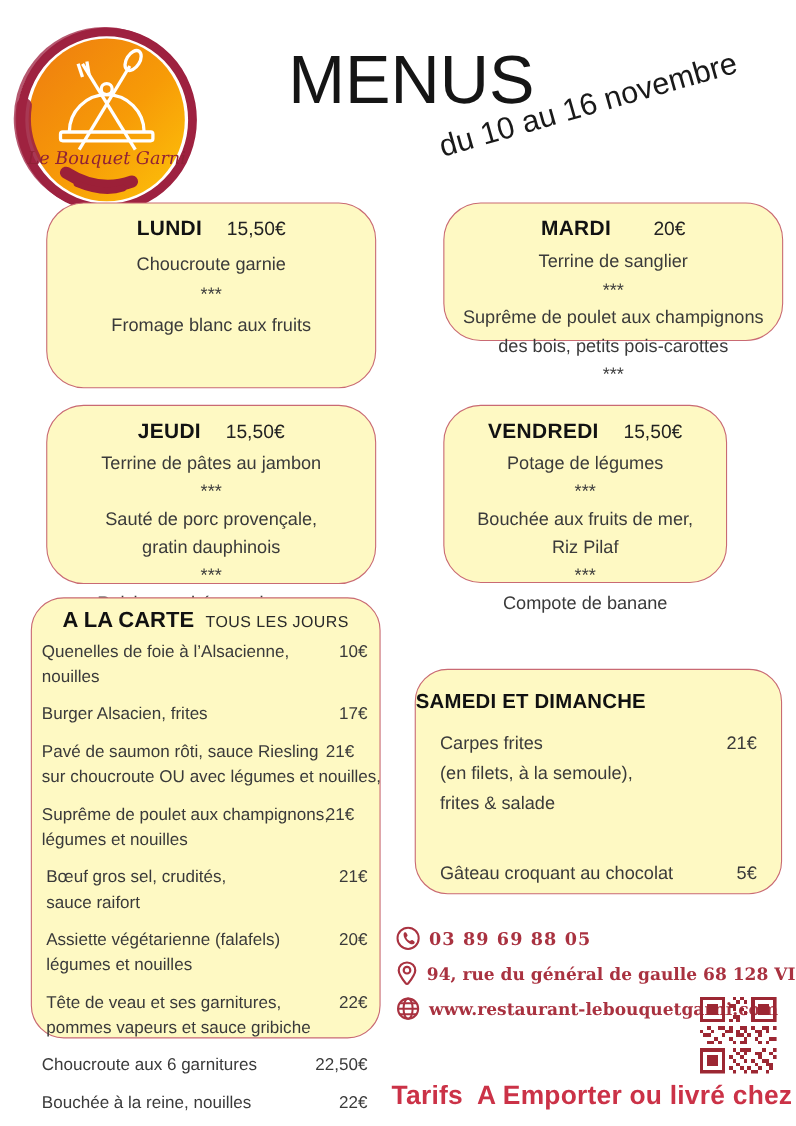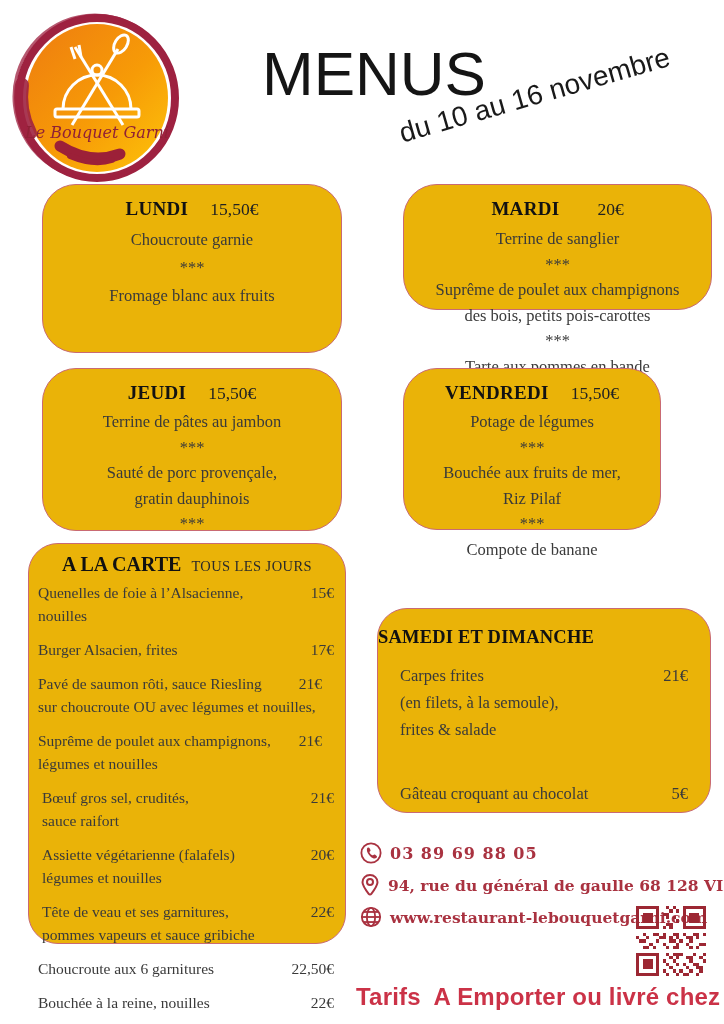--- a/index.html
+++ b/index.html
@@ -1,25 +1,25 @@
 <!DOCTYPE html>
 <html><head>
 <meta charset="utf-8">
 <style>
   * { margin:0; padding:0; box-sizing:border-box; }
   body { background:#ffffff; font-family:"Liberation Sans", sans-serif; }
   .page { position:relative; width:724px; height:1024px; background:#ffffff; overflow:hidden; }
 
   
-  .logo { position:absolute; left:8px; top:13px; width:178px; height:170px; }
+  .logo { position:absolute; left:8px; top:24px; width:178px; height:170px; }
   .title { position:absolute; left:262px; top:38px; font-size:62px; font-weight:400; letter-spacing:0px; color:#151515; }
   .date-range { position:absolute; left:400px; top:118px; width:330px; font-size:28px; color:#191919; transform:rotate(-16deg); transform-origin:left center; white-space:pre; }
 
   
-  .rbox { position:absolute; background:#eab308; border:1.6px solid #c96a73; border-radius:34px;font-family:Liberation Serif, serif; }
+  .rbox { position:absolute; background:#fef9c3; border:1.6px solid #c96a73; border-radius:34px; }
   .b-lundi    { left:42px;  top:184px; width:300px; height:169px; }
   .b-mardi    { left:403px; top:184px; width:309px; height:126px; }
   .b-jeudi    { left:42px;  top:368px; width:300px; height:163px; }
   .b-vendredi { left:403px; top:368px; width:258px; height:162px; }
 
   .daybox { text-align:center; }
   .day-header { margin-top:13px; }
   .day-name { font-weight:700; font-size:19px; color:#121212; letter-spacing:.3px; }
   .day-price { margin-left:18px; font-size:17.5px; color:#222; }
   .courses { margin-top:6px; font-size:16.5px; color:#3a3a3a; line-height:1.55; }
@@ -112,21 +112,20 @@
     <div class="day-header">
       <span class="day-name">MARDI</span>
       <span class="day-price" style="margin-left:34px;">20€</span>
     </div>
     <div class="courses">
       <div class="course">Terrine de sanglier</div>
       <div class="course">***</div>
       <div class="course">Suprême de poulet aux champignons
 des bois, petits pois-carottes</div>
       <div class="course">***</div>
-      <div class="course">Tarte aux pommes en bande</div>
     </div>
   </section>
 
   <section class="rbox daybox b-jeudi">
     <div class="day-header">
       <span class="day-name">JEUDI</span>
       <span class="day-price">15,50€</span>
     </div>
     <div class="courses">
       <div class="course">Terrine de pâtes au jambon</div>
@@ -155,21 +154,21 @@
 
   <section class="rbox b-carte">
     <div class="carte-header">
       <span class="carte-title">A LA CARTE</span>
       <span class="carte-sub">TOUS LES JOURS</span>
     </div>
     <div class="carte-items">
       <div class="citem">
         <div class="ciname">Quenelles de foie à l’Alsacienne,
 nouilles</div>
-        <div class="ciprice">15€</div>
+        <div class="ciprice">10€</div>
       </div>
       <div class="citem">
         <div class="ciname">Burger Alsacien, frites</div>
         <div class="ciprice">17€</div>
       </div>
       <div class="citem">
         <div class="ciname">Pavé de saumon rôti, sauce Riesling
 sur choucroute OU avec légumes et nouilles,</div>
         <div class="ciprice" style="right:14px;">21€</div>
       </div>

